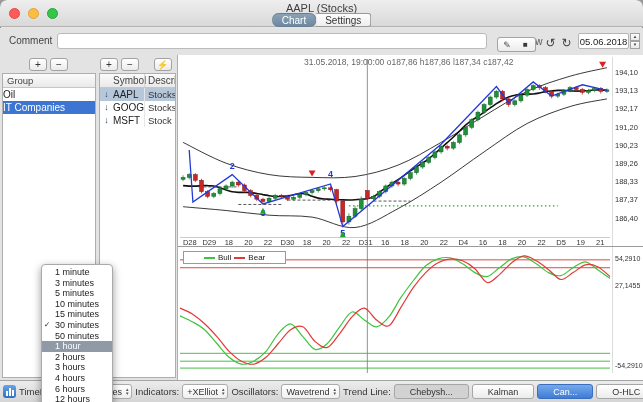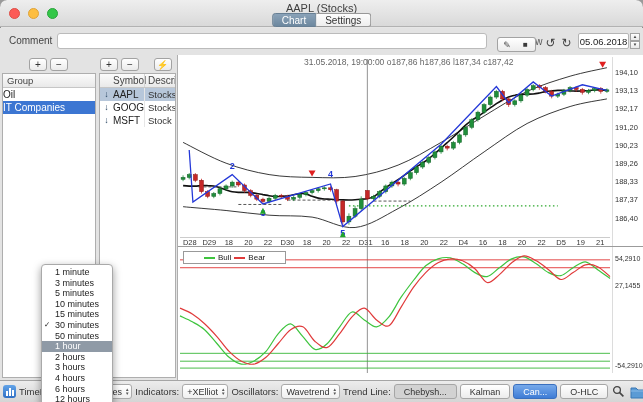--- a/index.html
+++ b/index.html
@@ -12,21 +12,21 @@
   .traffic{position:absolute;left:9px;top:8px;display:flex;gap:8px;}
   .light{width:11px;height:11px;border-radius:50%;}
   .light.red{background:#fc5b57;border:1px solid #dd4f47;}
   .light.yellow{background:#fdbe40;border:1px solid #dfa33a;}
   .light.green{background:#33c748;border:1px solid #2aa33c;}
   .window-title{position:absolute;top:2px;left:0;width:100%;text-align:center;font-size:11px;color:#3e3e3e;}
   .tab-group{position:absolute;top:13px;left:50%;transform:translateX(-50%);display:flex;}
   .seg{height:14px;line-height:13px;padding:0 9px;font-size:10px;border:1px solid #989898;background:linear-gradient(#fdfdfd,#eeeeee);color:#333;}
   .seg.first{border-radius:3px 0 0 3px;}
   .seg.last{border-radius:0 3px 3px 0;border-left:none;}
-  .seg.sel{background:linear-gradient(#8aa2b8,#6d889f);color:#fff;border-color:#677f94;}
+  .seg.sel{background:linear-gradient(#8aa2b8,#6d889f);color:#fff;border-color:#677f94;border-radius:6px;}
 
   
   .toolbar{position:absolute;left:0;top:28px;width:643px;height:38px;background:#e3e3e3;border-bottom:1px solid #adadad;}
   .comment-label{position:absolute;left:9px;top:7px;font-size:10px;color:#444;}
   .comment-input{position:absolute;left:57px;top:5px;width:430px;height:16px;border:1px solid #bbb;border-radius:3px;background:#fff;font-size:10px;padding:0 3px;font-family:inherit;}
   .linedraw-label{position:absolute;left:499px;top:8px;font-size:10px;color:#555;}
   .tool-btn{position:absolute;top:9px;width:20px;height:15px;border:1px solid #a3a3a3;background:linear-gradient(#ffffff,#ececec);display:flex;align-items:center;justify-content:center;font-size:9px;color:#444;padding:0;}
   .tb-pencil{left:497px;border-radius:3px 0 0 3px;}
   .tb-rect{left:516px;border-radius:0 3px 3px 0;border-left:none;color:#3b3b3b;font-size:8px;}
   .flat-btn{position:absolute;top:7px;width:15px;height:16px;border:none;background:none;font-size:12px;color:#444;padding:0;line-height:16px;text-align:center;}
@@ -63,21 +63,21 @@
   #chart-svg text{font-family:"Liberation Sans","DejaVu Sans",sans-serif;}
   .osc-legend{position:absolute;left:5px;top:196px;height:13px;border:1px solid #999;background:#fff;display:flex;align-items:center;gap:3px;padding:0 20px;font-size:8px;color:#222;}
   .sample{width:11px;height:2px;display:inline-block;}
 
   
   .bottombar{position:absolute;left:0;top:380px;width:643px;height:22px;background:linear-gradient(#ececec,#d5d5d5);border-top:1px solid #a5a5a5;display:flex;align-items:center;gap:3px;padding:0 3px;font-size:9.5px;color:#333;white-space:nowrap;}
   .bb-icon-blue{width:13px;height:13px;border-radius:3px;background:linear-gradient(#63a4e8,#2f6fc4);flex:none;display:flex;align-items:flex-end;justify-content:center;gap:1px;padding:2px;}
   .bb-icon-blue i{display:block;width:2px;background:#fff;}
   .combo{height:15px;border:1px solid #aaa;border-radius:3px;background:linear-gradient(#ffffff,#f0f0f0);display:flex;align-items:center;font-size:9px;padding:0 2px 0 4px;flex:none;}
   .combo .arrows{margin-left:3px;font-size:4.5px;line-height:4px;color:#555;display:flex;flex-direction:column;}
-  .btn{height:15px;border:1px solid #a6a6a6;border-radius:3px;background:linear-gradient(#ffffff,#ececec);font-size:9px;padding:0 9px;display:flex;align-items:center;flex:none;color:#333;}
+  .btn{height:15px;border:1px solid #a6a6a6;border-radius:3px;background:linear-gradient(#ffffff,#ececec);font-size:9px;padding:0 15px;display:flex;align-items:center;flex:none;color:#333;}
   .btn.pressed{background:#d2d2d2;}
   .btn.blue{background:linear-gradient(#76a9ea,#3e7cd6);border-color:#3a6fbe;color:#fff;}
   .icon-btn{border:none;background:none;padding:0 1px;flex:none;height:16px;display:flex;align-items:center;}
   .bb-label{flex:none;}
 
   
   .popup-menu{position:absolute;left:41px;top:264px;width:72px;background:#fff;border:1px solid #a9a9a9;border-radius:4px;box-shadow:0 3px 9px rgba(0,0,0,.4);z-index:40;padding:2px 0;}
   .menu-item{height:10.6px;line-height:10.6px;position:relative;padding-left:13px;font-size:9px;color:#222;}
   .menu-item.hl{background:#8f9aa6;color:#fff;}
   .menu-check{position:absolute;left:2px;top:0;font-size:7.5px;}

